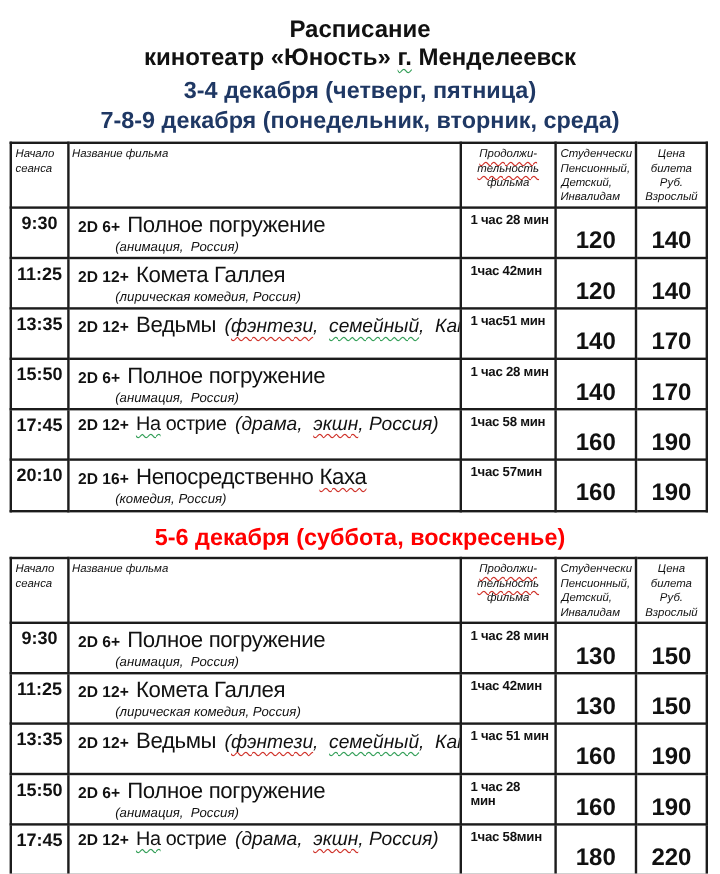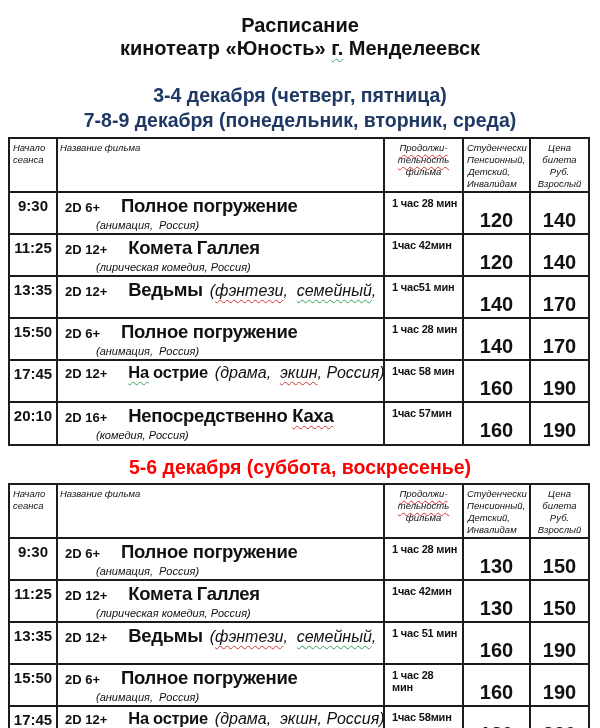--- a/index.html
+++ b/index.html
@@ -2,37 +2,37 @@
 <html><head>
 <meta charset="utf-8">
 <style>
   html,body{margin:0;padding:0;}
   body{
     width:600px;height:728px;overflow:hidden;background:#fff;color:#111;
     font-family:"Liberation Sans", sans-serif;
   }
   .doc-title{ text-align:center; font-weight:bold; font-size:20px; line-height:23px; padding-top:14px;}
   .date-heading{ text-align:center; font-weight:bold; font-size:19.5px; line-height:25px;}
-  .h-blue{ color:#1F3864; margin-top:23px;}
+  .h-blue{ color:#1F3864; margin-top:4px;}
   .h-red{ color:#FF0000; margin-top:9px;}
   table{ border-collapse:collapse; table-layout:fixed; width:580px; margin:4px 0 0 8px;}
   th,td{ border:2px solid #1c1c1c; vertical-align:top; padding:1px 3px; overflow:hidden;}
   th{ font-weight:normal; font-style:italic; font-size:9.5px; line-height:12px; padding-top:3px;}
   th.c1{ text-align:left;}
   th.c2{ text-align:left; padding-left:2px;}
   th.c3{ text-align:center;border-radius:11px;}
   th.c4{ text-align:right; padding-right:19px;}
   th.c5{ text-align:center;}
   td.c1{ text-align:center; font-weight:bold; font-size:15px; padding-top:4px;}
   td.c2{ padding-left:7px; padding-top:2px;}
   td.c3{ font-size:11px; font-weight:600; padding:4px 2px 0 7px; letter-spacing:-0.2px;}
   td.c4,td.c5{ text-align:center; font-weight:bold; font-size:20px; padding-top:16px;}
   .line1{ white-space:nowrap;}
-  .rating{ font-weight:bold; font-size:13px; margin-right:21px;}
-  .ftitle{ font-weight:bold; font-size:18.5px; letter-spacing:-0.3px;}
+  .rating{ font-weight:bold; font-size:13px; margin-right:6px;}
+  .ftitle{ font-weight:normal; font-size:18.5px; letter-spacing:-0.3px;}
   .t-sm .ftitle{ font-size:16.5px;}
   .genre{ font-style:italic; font-size:11px; line-height:14px; padding-left:31px; margin-top:1px;}
   .genre-inline{ font-weight:normal; font-style:italic; font-size:16px; margin-left:7px; letter-spacing:0;}
   .sq-red{ text-decoration:underline wavy #d0342c 1px; text-underline-offset:3px;}
   .sq-green{ text-decoration:underline wavy #36a05a 1px; text-underline-offset:3px;}
 </style>
 </head>
 <body>
 
 <div>

